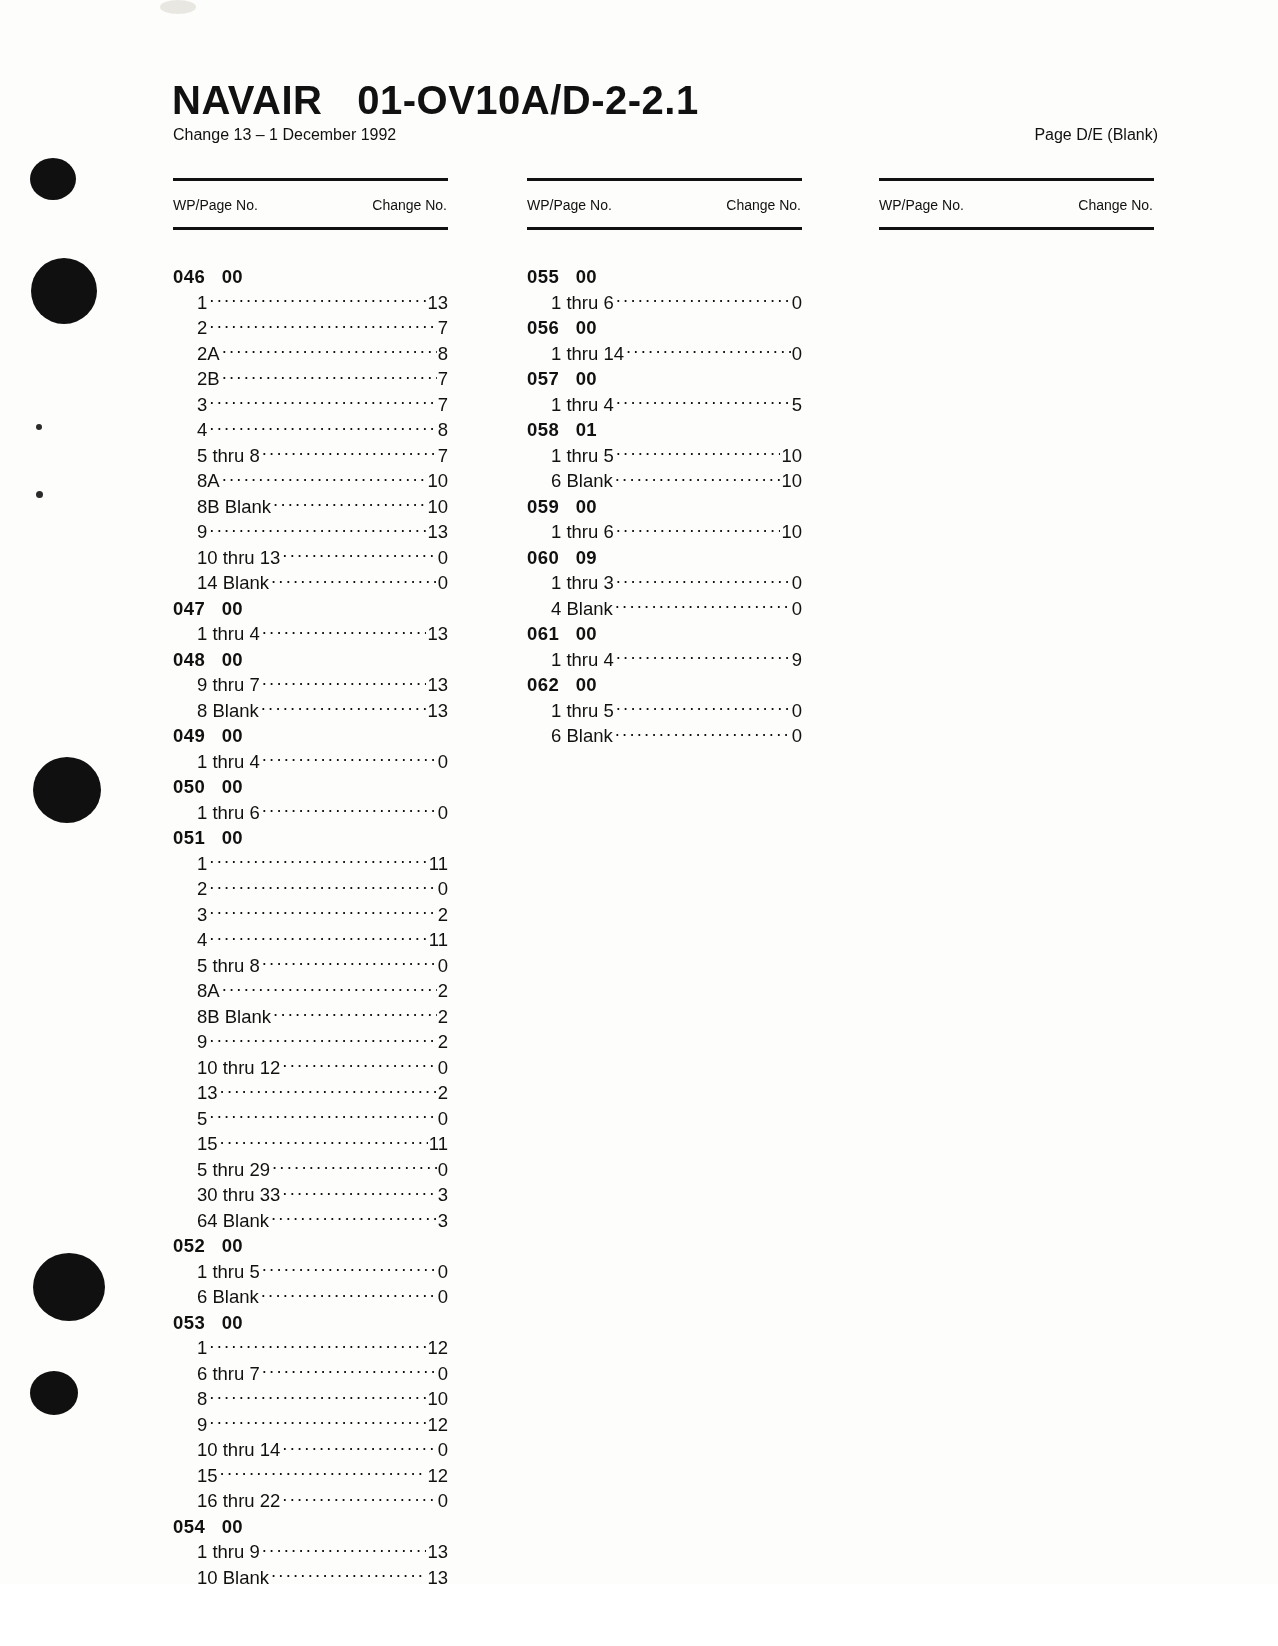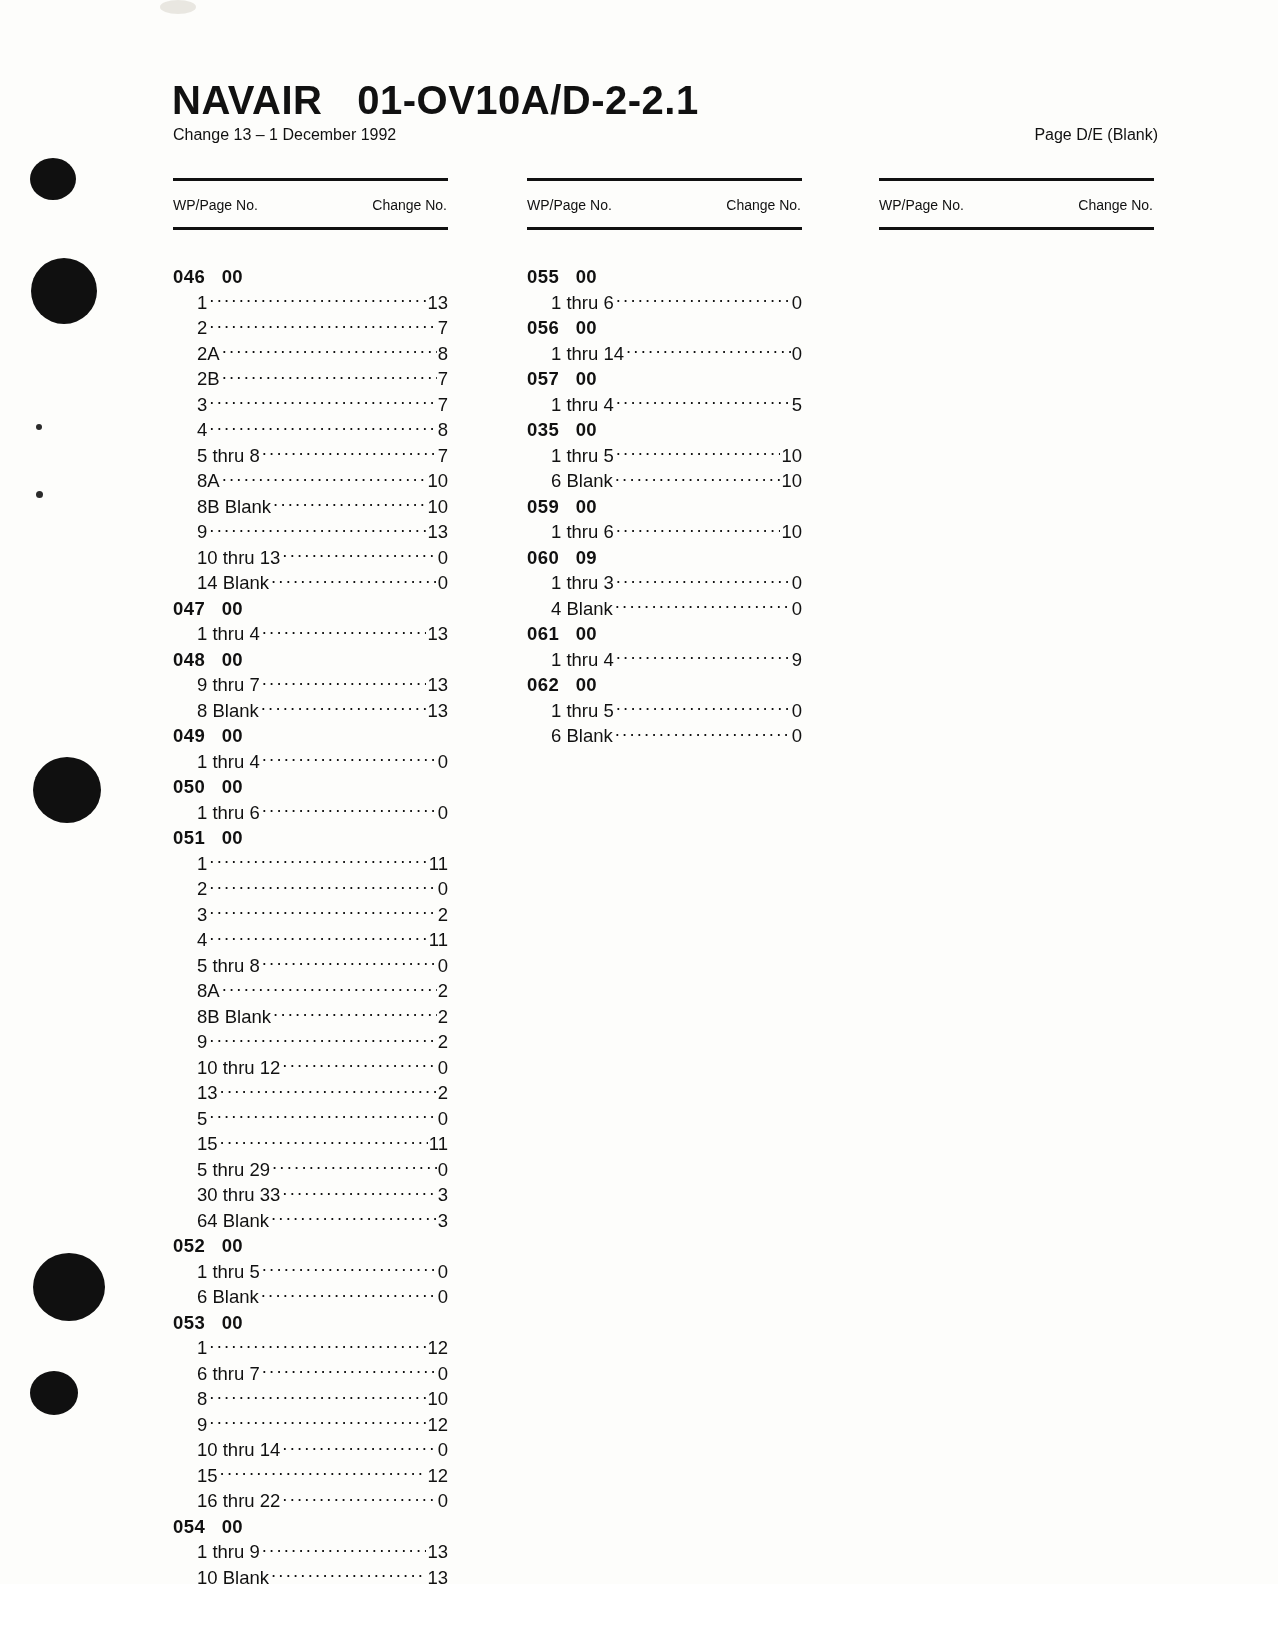--- a/index.html
+++ b/index.html
@@ -396,21 +396,21 @@
             <span class="pg">1 thru 14</span>
             <span class="dots"></span>
             <span class="chg">0</span>
           </div>
           <div class="wp">057   00</div>
           <div class="row">
             <span class="pg">1 thru 4</span>
             <span class="dots"></span>
             <span class="chg">5</span>
           </div>
-          <div class="wp">035   00</div>
+          <div class="wp">058   01</div>
           <div class="row">
             <span class="pg">1 thru 5</span>
             <span class="dots"></span>
             <span class="chg">10</span>
           </div>
           <div class="row">
             <span class="pg">6 Blank</span>
             <span class="dots"></span>
             <span class="chg">10</span>
           </div>

